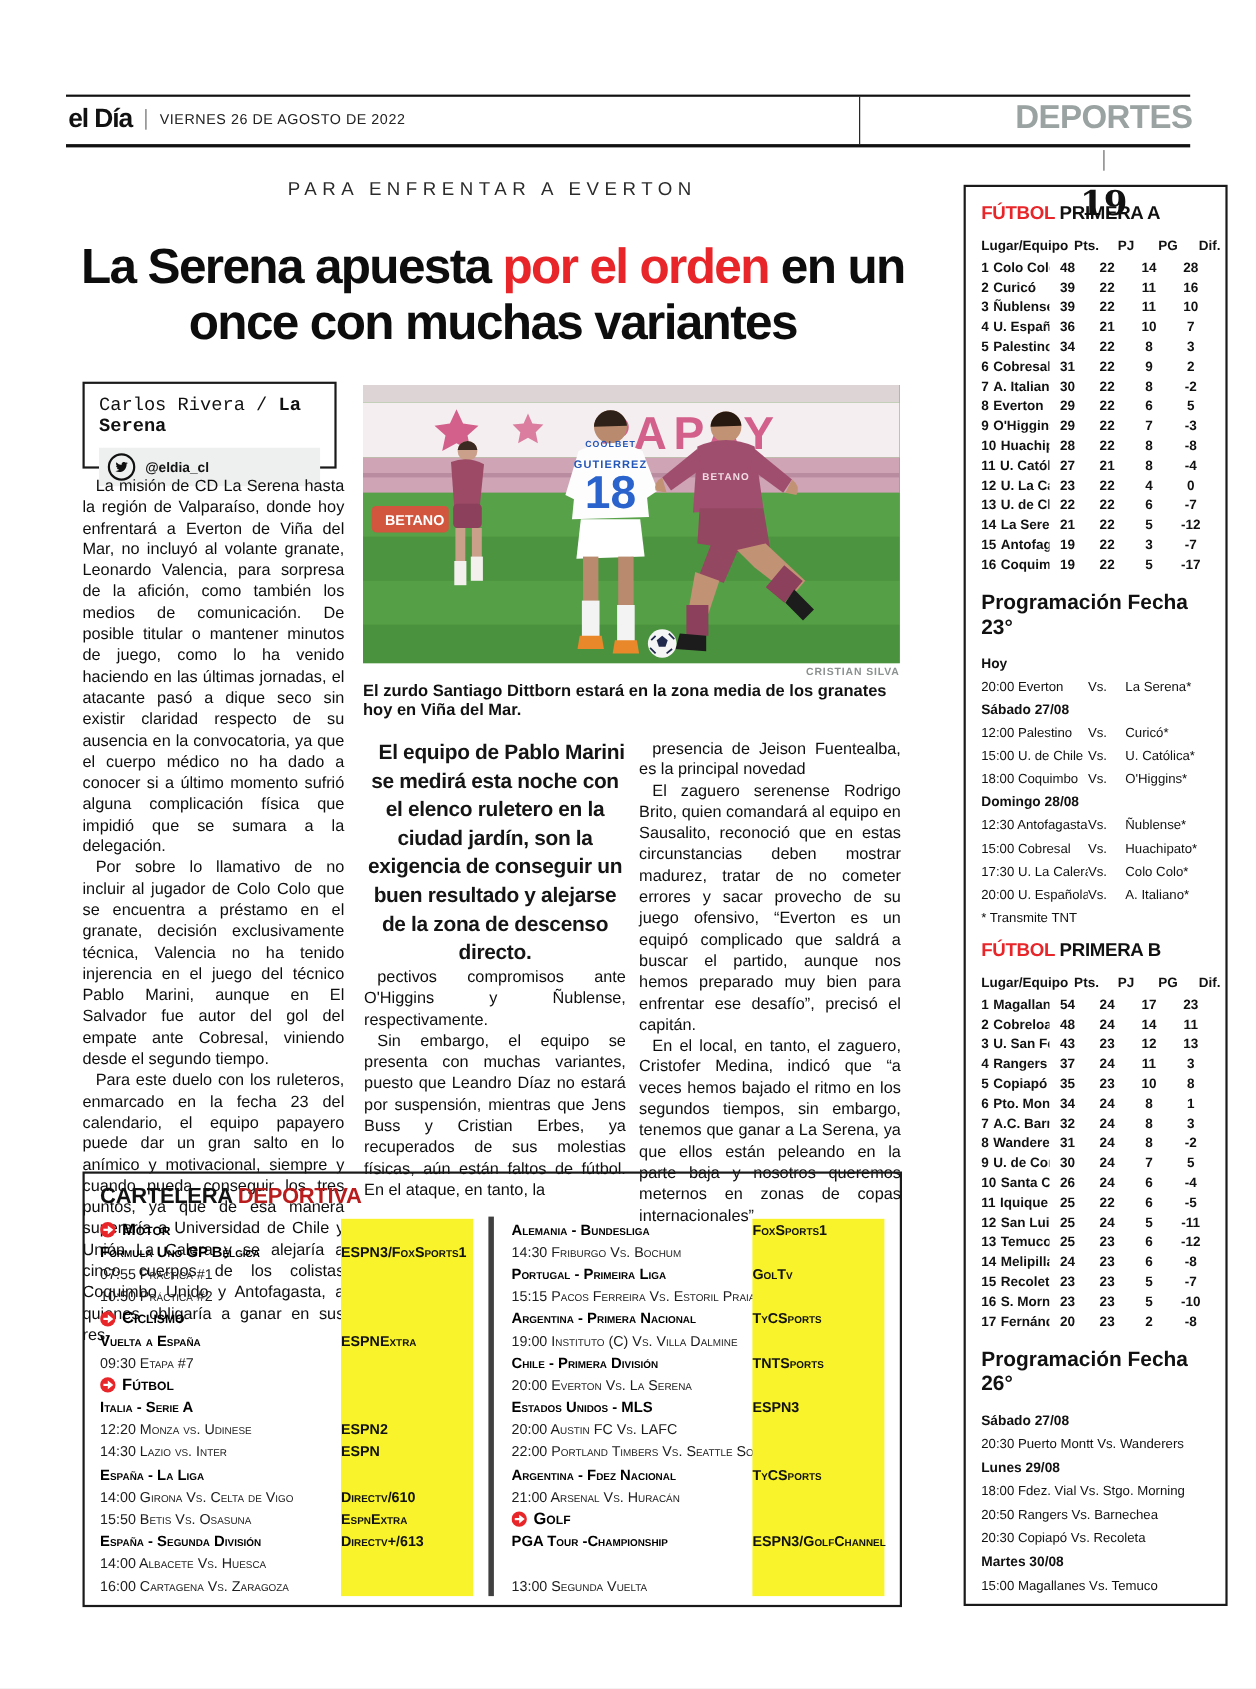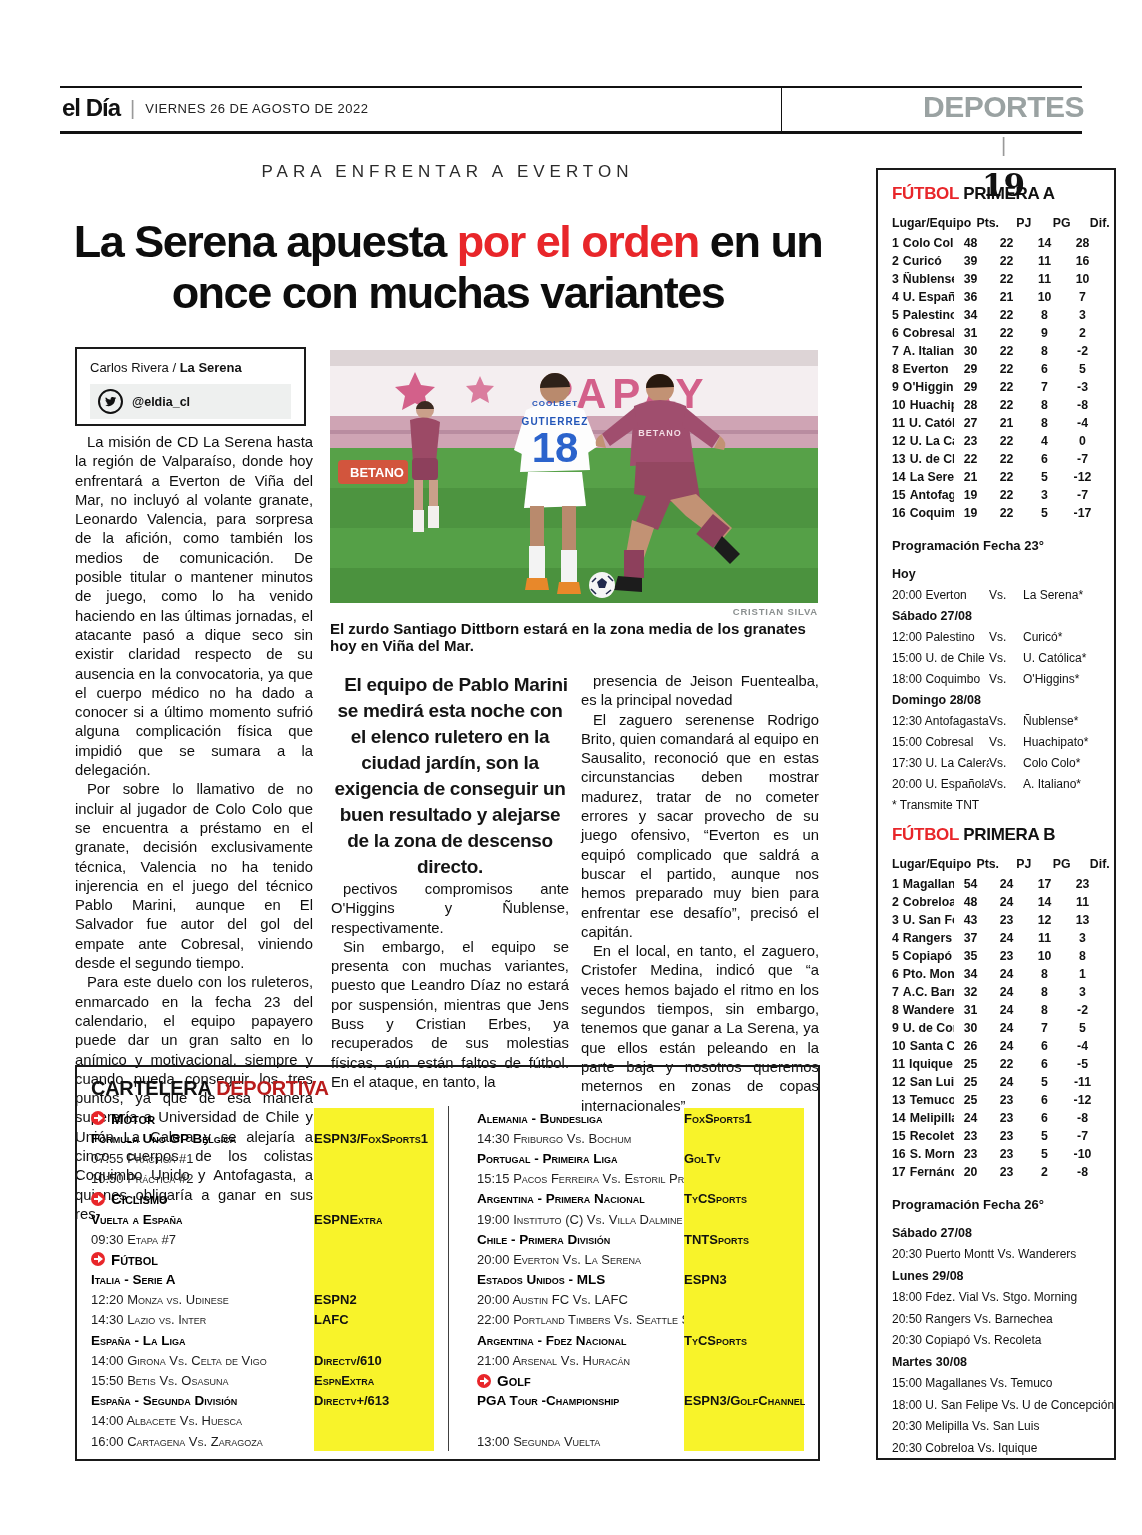--- a/index.html
+++ b/index.html
@@ -18,21 +18,21 @@
   .page-num{font-size:31px;font-weight:700;font-family:"DejaVu Serif",serif;}
   
   .kicker{position:absolute;left:75px;top:162px;width:745px;text-align:center;
           font-size:17px;letter-spacing:5px;color:#2b2b2b;}
   .headline{position:absolute;left:58px;top:186px;width:780px;text-align:center;
             font-size:45px;line-height:51px;font-weight:800;letter-spacing:-1.5px;color:#0d0d0d;}
   .headline .red{color:#e8262a;}
   
   .byline-box{position:absolute;left:75px;top:347px;width:231px;height:79px;
               border:2px solid #1a1a1a;background:#fff;padding:11px 13px;box-sizing:border-box;}
-  .byline-name{font-family:Liberation Sans, sans-serif;font-size:13px;}
+  .byline-name{font-family:Liberation Mono, monospace;font-size:17px;}
   .byline-name b{font-weight:700;}
   .tw-row{margin-top:9px;background:#eef0ef;padding:5px 8px;display:flex;align-items:center;gap:9px;}
   .tw-circle{width:21px;height:21px;border:2px solid #111;border-radius:50%;display:flex;
              align-items:center;justify-content:center;flex:0 0 auto;}
   .tw-handle{font-size:12.5px;font-weight:700;}
   
   .photo{position:absolute;left:330px;top:350px;width:488px;height:253px;overflow:hidden;background:#4f9639;}
   .photo svg{display:block;}
   .credit{position:absolute;left:330px;top:606px;width:488px;text-align:right;
           font-size:9.5px;font-weight:700;color:#8b9090;letter-spacing:.8px;}
@@ -49,36 +49,36 @@
   .sidebar{position:absolute;left:876px;top:168px;width:240px;height:1292px;
            border:2px solid #1a1a1a;box-sizing:border-box;padding:14px 12px 0 14px;overflow:hidden;}
   .side-title{font-size:17px;font-weight:800;letter-spacing:-.3px;margin-bottom:8px;}
   .side-title .red{color:#e8262a;}
   .thead,.trow{display:grid;grid-template-columns:1fr 33px 39px 37px 39px;align-items:center;height:18px;
                font-size:12.3px;font-weight:700;}
   .thead{height:22px;font-weight:800;}
   .thead span,.trow .num{text-align:center;}
   .thead span:first-child{text-align:left;}
   .c-team{display:flex;gap:4px;white-space:nowrap;overflow:hidden;}
-  .prog-title{font-size:13px;font-weight:800;margin:16px 0 10px 0;}
+  .prog-title{font-size:19px;font-weight:800;margin:16px 0 10px 0;}
   .p23row{display:grid;grid-template-columns:97px 34px 1fr;height:21px;align-items:center;font-size:12px;}
   .p23row .c1{white-space:nowrap;overflow:hidden;}
   .p23row .dayl{font-weight:800;font-size:12.5px;}
   .p23row.note .dayl{font-weight:400;font-size:12px;}
   .p26row{height:21.5px;font-size:12px;display:flex;align-items:center;white-space:nowrap;}
   .p26row.day{font-weight:800;font-size:12.5px;}
   .side-gap{height:10px;}
   
   .cartelera{position:absolute;left:75px;top:1065px;width:745px;height:396px;
              border:2px solid #1a1a1a;box-sizing:border-box;padding:10px 14px;}
   .cart-title{font-size:20px;font-weight:800;letter-spacing:-.3px;}
   .cart-title .red{color:#b91c1c;}
   .cart-cols{display:flex;margin-top:6px;}
   .cart-col{box-sizing:border-box;}
-  .cart-col.l{width:358px;padding-right:14px;border-right:1px solid #404040;margin-right:28px;}
+  .cart-col.l{width:358px;padding-right:14px;border-right:5px solid #404040;margin-right:16px;}
   .cart-col.r{flex:1;}
   .rows{position:relative;margin-top:2px;}
   .rows::before{content:"";position:absolute;top:0;right:0;width:120px;height:100%;background:#f8f32a;}
   .c-row{position:relative;display:grid;grid-template-columns:1fr 120px;align-items:center;height:20.2px;}
   .c-left{display:flex;align-items:center;gap:6px;white-space:nowrap;overflow:hidden;}
   .c-text{font-variant:small-caps;font-weight:400;font-size:13px;color:#1c1c1c;}
   .c-row.cat .c-text{font-weight:800;font-size:15px;color:#000;}
   .c-row.league .c-text{font-weight:800;font-size:13.5px;color:#000;}
   .c-chan{font-variant:small-caps;font-weight:800;font-size:13px;text-align:left;padding-right:6px;}
   .cat-icon{display:none;width:14px;height:14px;border-radius:50%;background:#e8262a;position:relative;flex:0 0 auto;}
@@ -778,21 +778,21 @@
               <span class="c-left">
                 <span class="c-text">12:20 Monza vs. Udinese</span>
               </span>
               <span class="c-chan">ESPN2</span>
             </div>
 
             <div class="c-row time">
               <span class="c-left">
                 <span class="c-text">14:30 Lazio vs. Inter</span>
               </span>
-              <span class="c-chan">LAFC</span>
+              <span class="c-chan">ESPN</span>
             </div>
 
             <div class="c-row league">
               <span class="c-left">
                 <span class="c-text">España - La Liga</span>
               </span>
               <span class="c-chan"></span>
             </div>
 
             <div class="c-row time">

